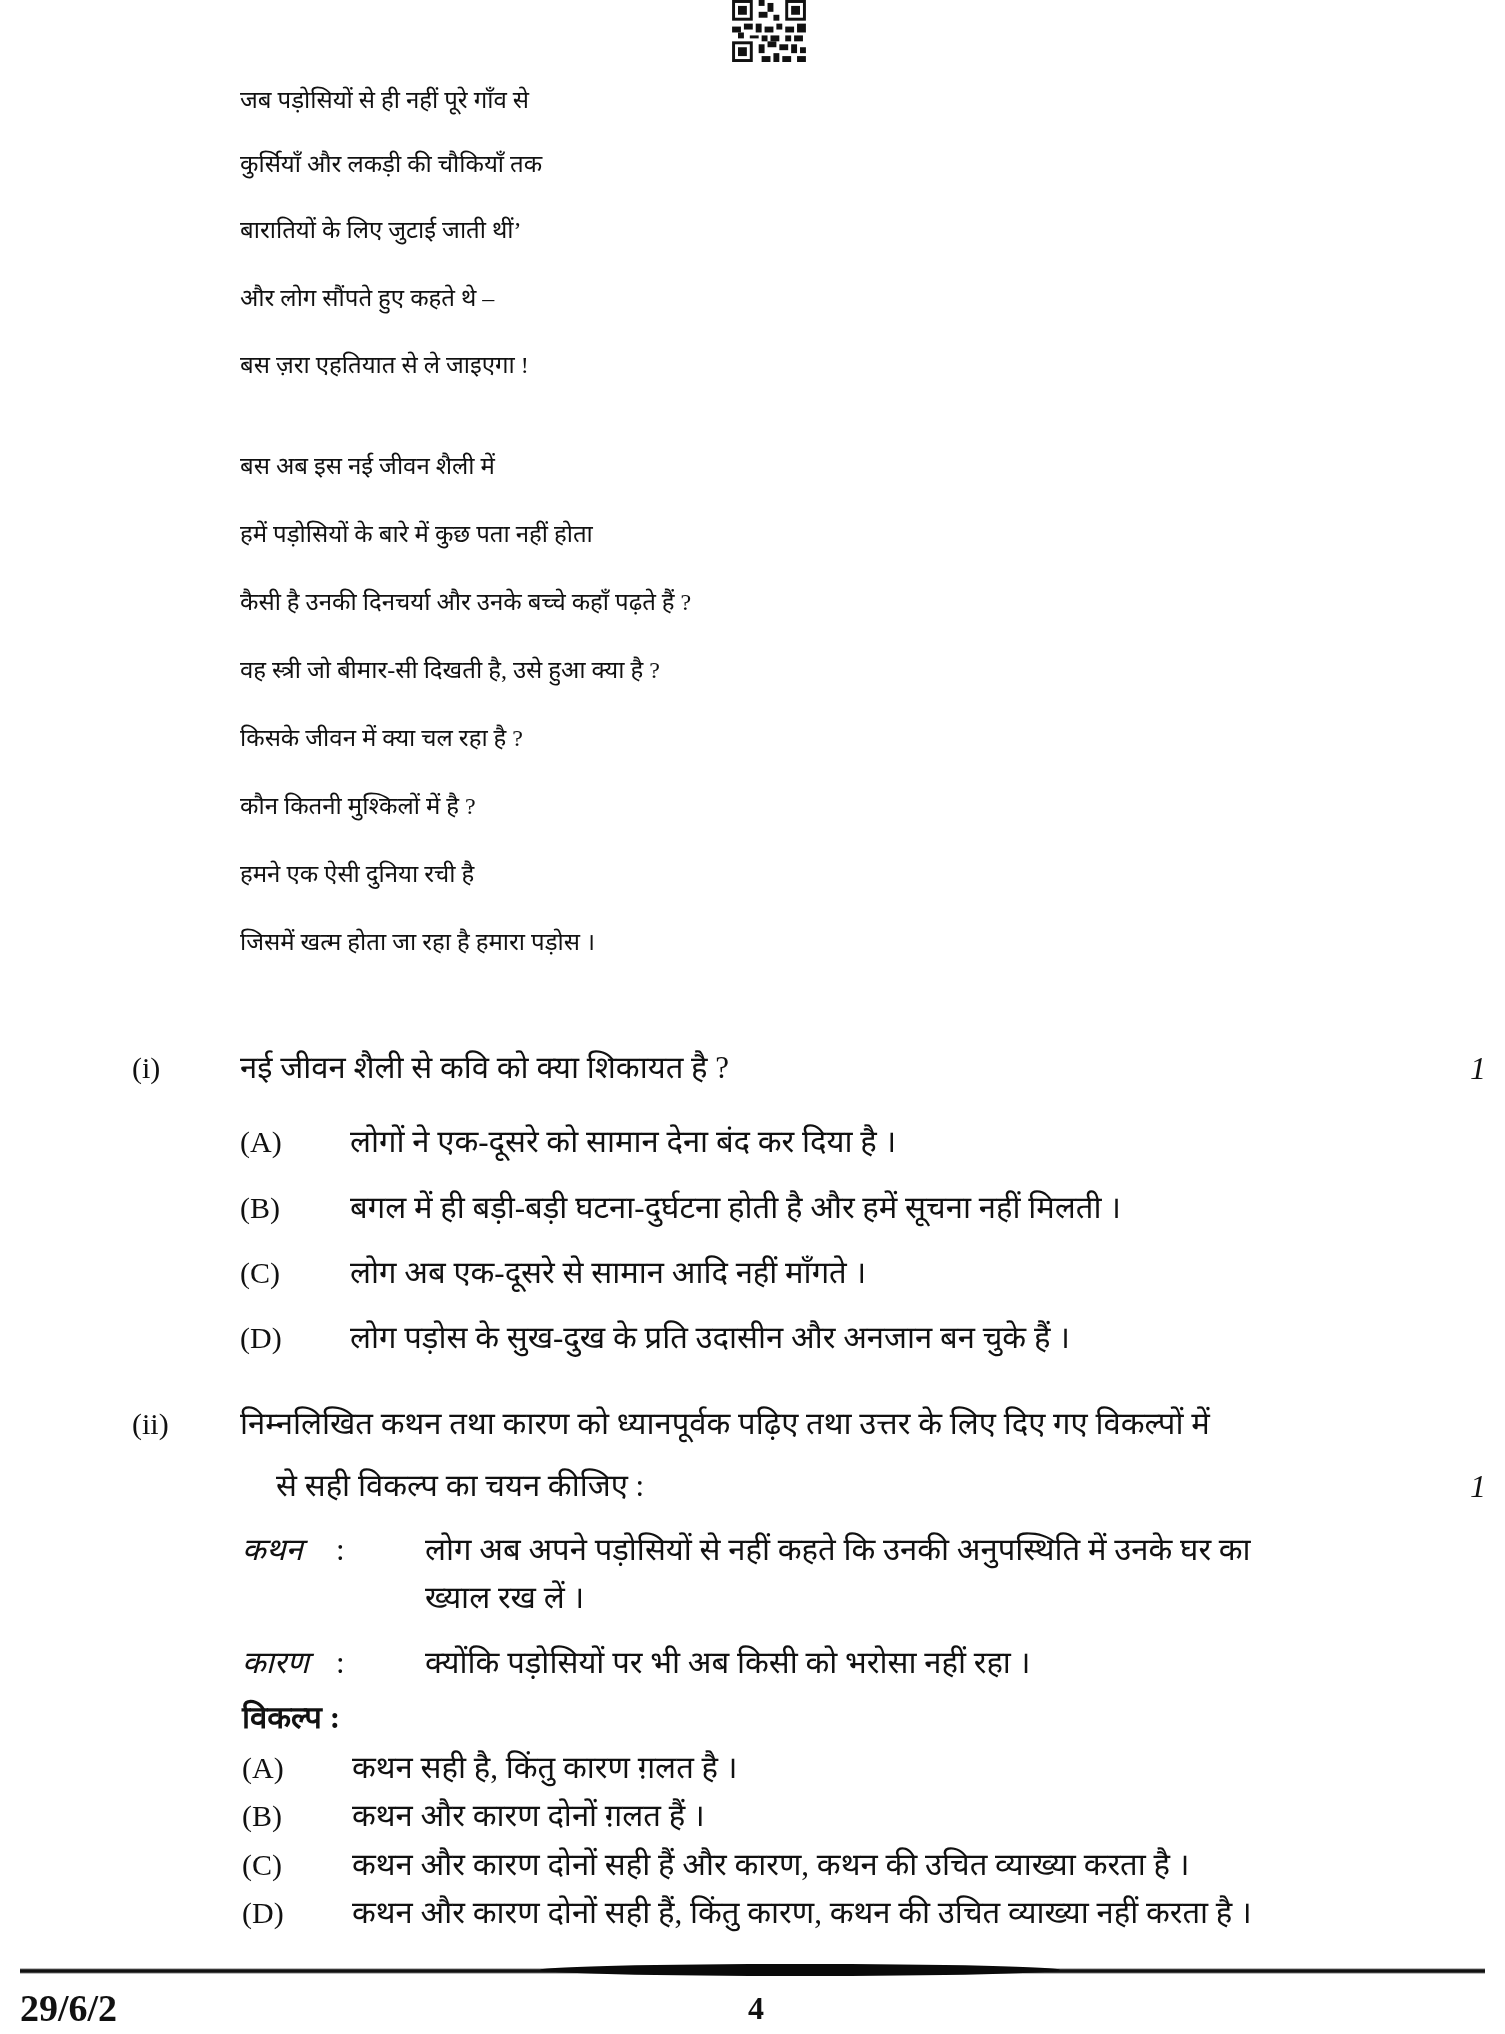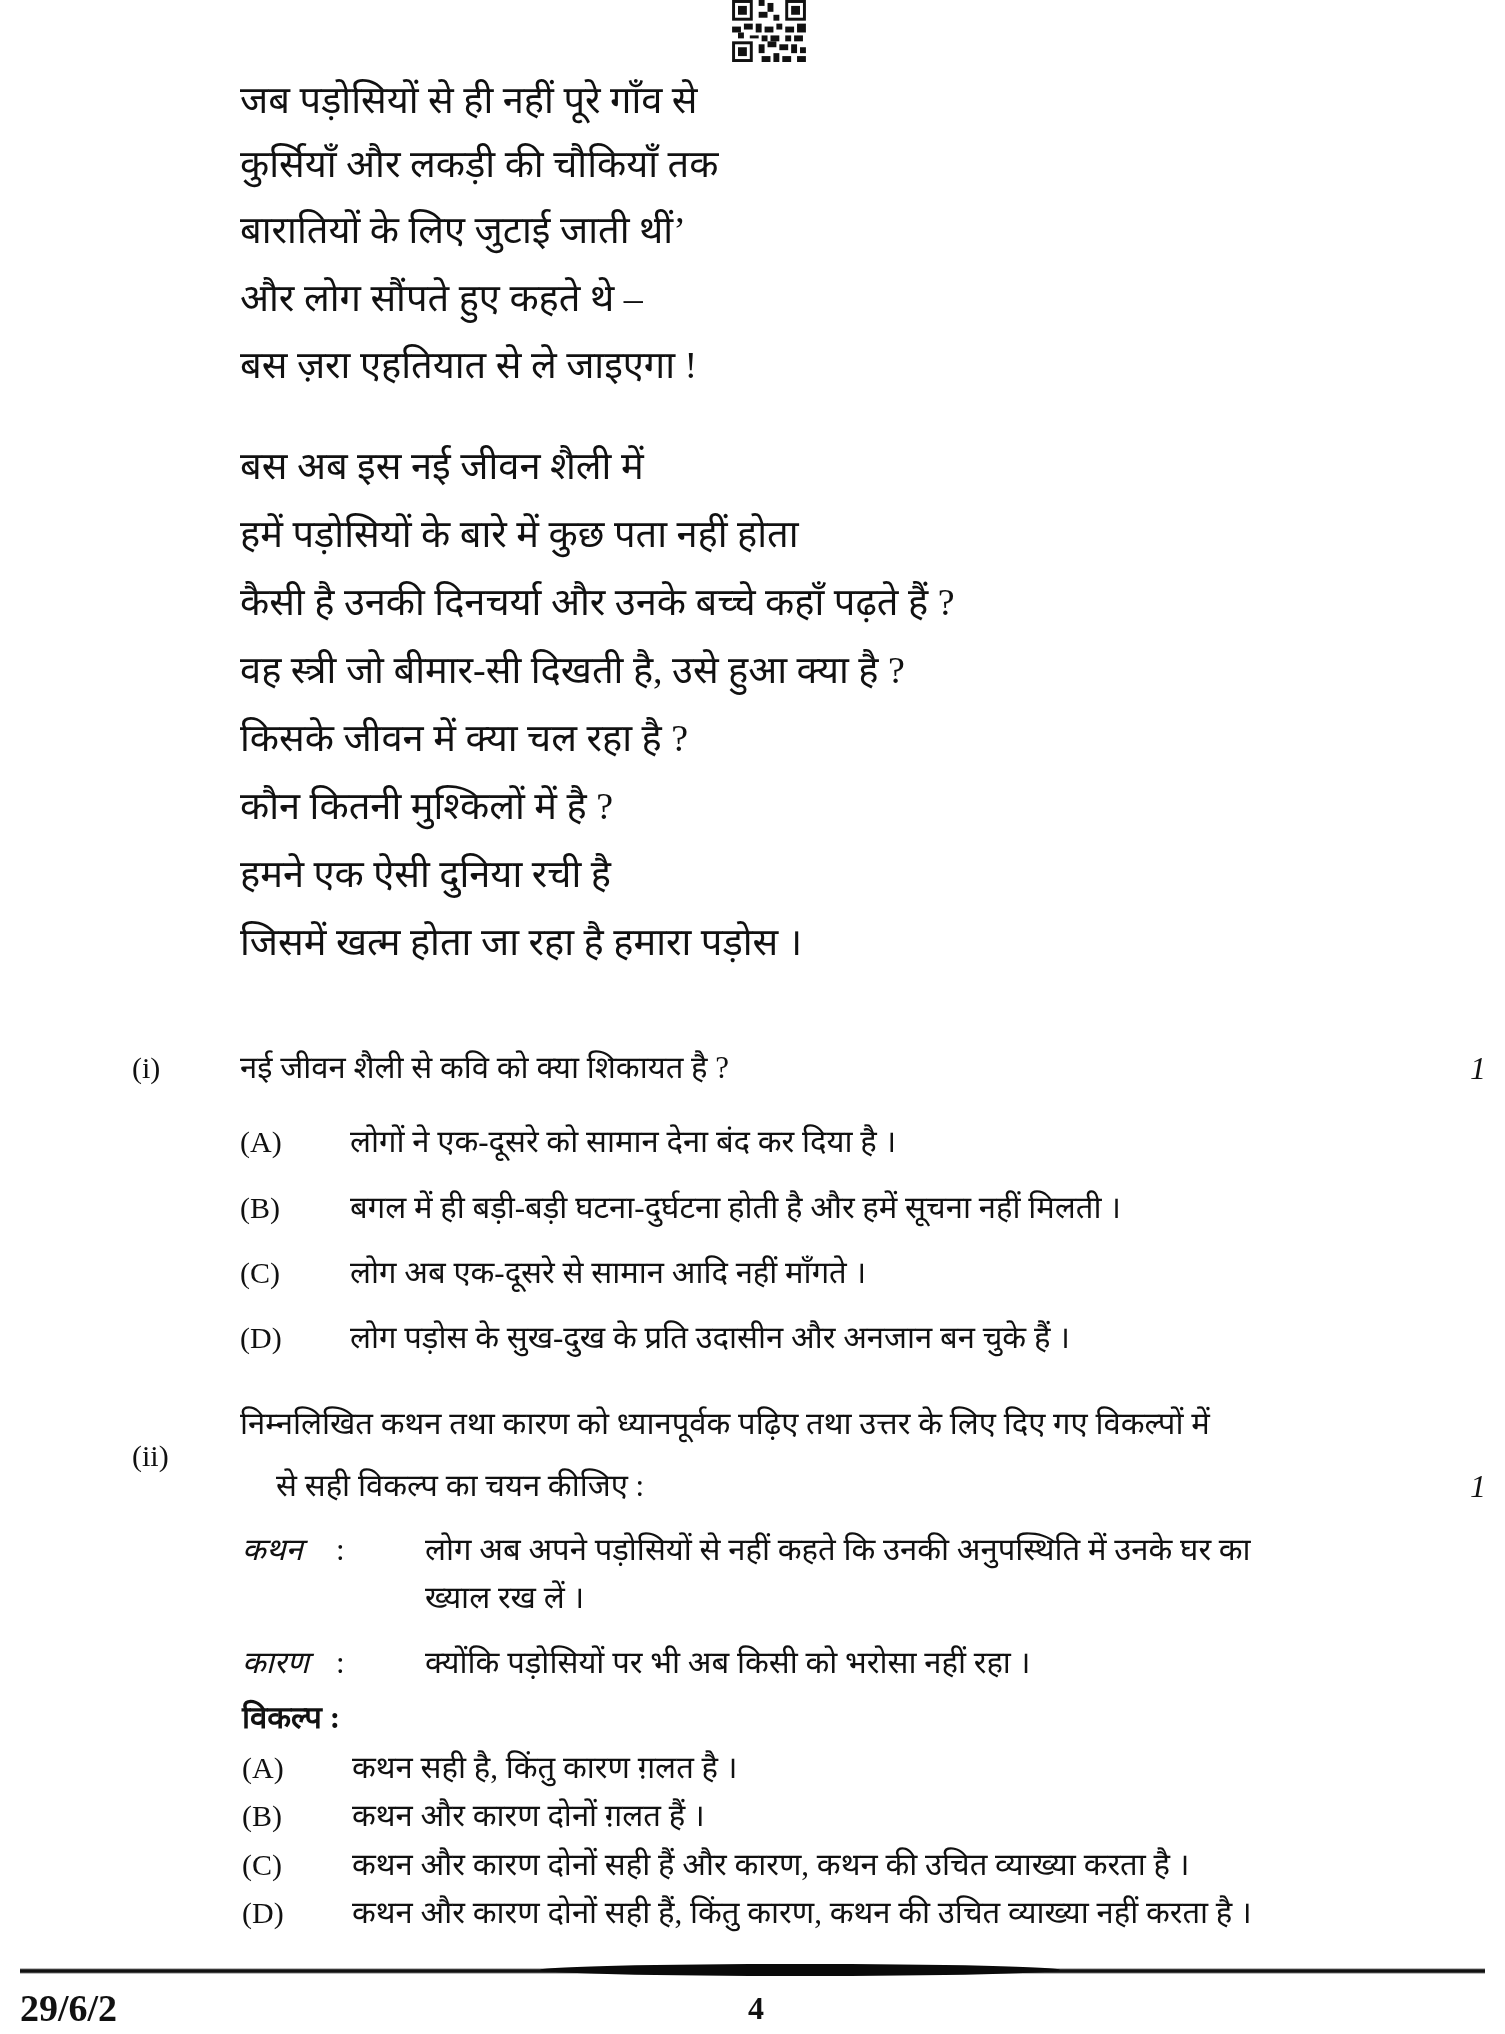--- a/index.html
+++ b/index.html
@@ -2,21 +2,21 @@
 <html><head>
 <meta charset="utf-8">
 <style>
   html, body { margin: 0; padding: 0; background: #ffffff; }
   body {
     width: 1505px; height: 2034px; position: relative; overflow: hidden;
     font-family: "Liberation Serif", "DejaVu Serif", serif;
     color: #111111;
   }
   .abs { position: absolute; white-space: nowrap; }
-  .poem-line { font-size: 38px; line-height: 40px; }
+  .poem-line { font-size: 24px; line-height: 40px; }
   .qnum { font-size: 30px; line-height: 40px; }
   .qtext { font-size: 31px; line-height: 40px; }
   .opt-label { font-size: 30px; line-height: 40px; }
   .opt-text { font-size: 31px; line-height: 40px; }
   .mark { font-size: 32px; line-height: 40px; font-style: italic; }
   .italic { font-style: italic; }
   .bold { font-weight: bold; }
   .qr {
     position: absolute; left: 732px; top: 0px; width: 74px; height: 62px;
   }
@@ -103,21 +103,21 @@
   <div class="abs opt-text" style="left:350px; top:1188px;">बगल में ही बड़ी-बड़ी घटना-दुर्घटना होती है और हमें सूचना नहीं मिलती ।</div>
 
   <div class="abs opt-label" style="left:240px; top:1253px;">(C)</div>
   <div class="abs opt-text" style="left:350px; top:1253px;">लोग अब एक-दूसरे से सामान आदि नहीं माँगते ।</div>
 
   <div class="abs opt-label" style="left:240px; top:1318px;">(D)</div>
   <div class="abs opt-text" style="left:350px; top:1318px;">लोग पड़ोस के सुख-दुख के प्रति उदासीन और अनजान बन चुके हैं ।</div>
 </div>
 
 <div>
-  <div class="abs qnum" style="left:132px; top:1404px;margin-top:32px;">(ii)</div>
+  <div class="abs qnum" style="left:132px; top:1404px;">(ii)</div>
   <div class="abs qtext" style="left:240px; top:1404px;">निम्नलिखित कथन तथा कारण को ध्यानपूर्वक पढ़िए तथा उत्तर के लिए दिए गए विकल्पों में</div>
   <div class="abs qtext" style="left:240px; top:1466px;margin-left:36px;">से सही विकल्प का चयन कीजिए :</div>
   <div class="abs mark" style="left:1470px; top:1466px;">1</div>
 
   <div class="abs qtext italic" style="left:242px; top:1530px;">कथन</div>
   <div class="abs qtext" style="left:336px; top:1530px;">:</div>
   <div class="abs qtext" style="left:425px; top:1530px;">लोग अब अपने पड़ोसियों से नहीं कहते कि उनकी अनुपस्थिति में उनके घर का</div>
   <div class="abs qtext" style="left:425px; top:1578px;">ख्याल रख लें ।</div>
 
   <div class="abs qtext italic" style="left:242px; top:1643px;">कारण</div>

